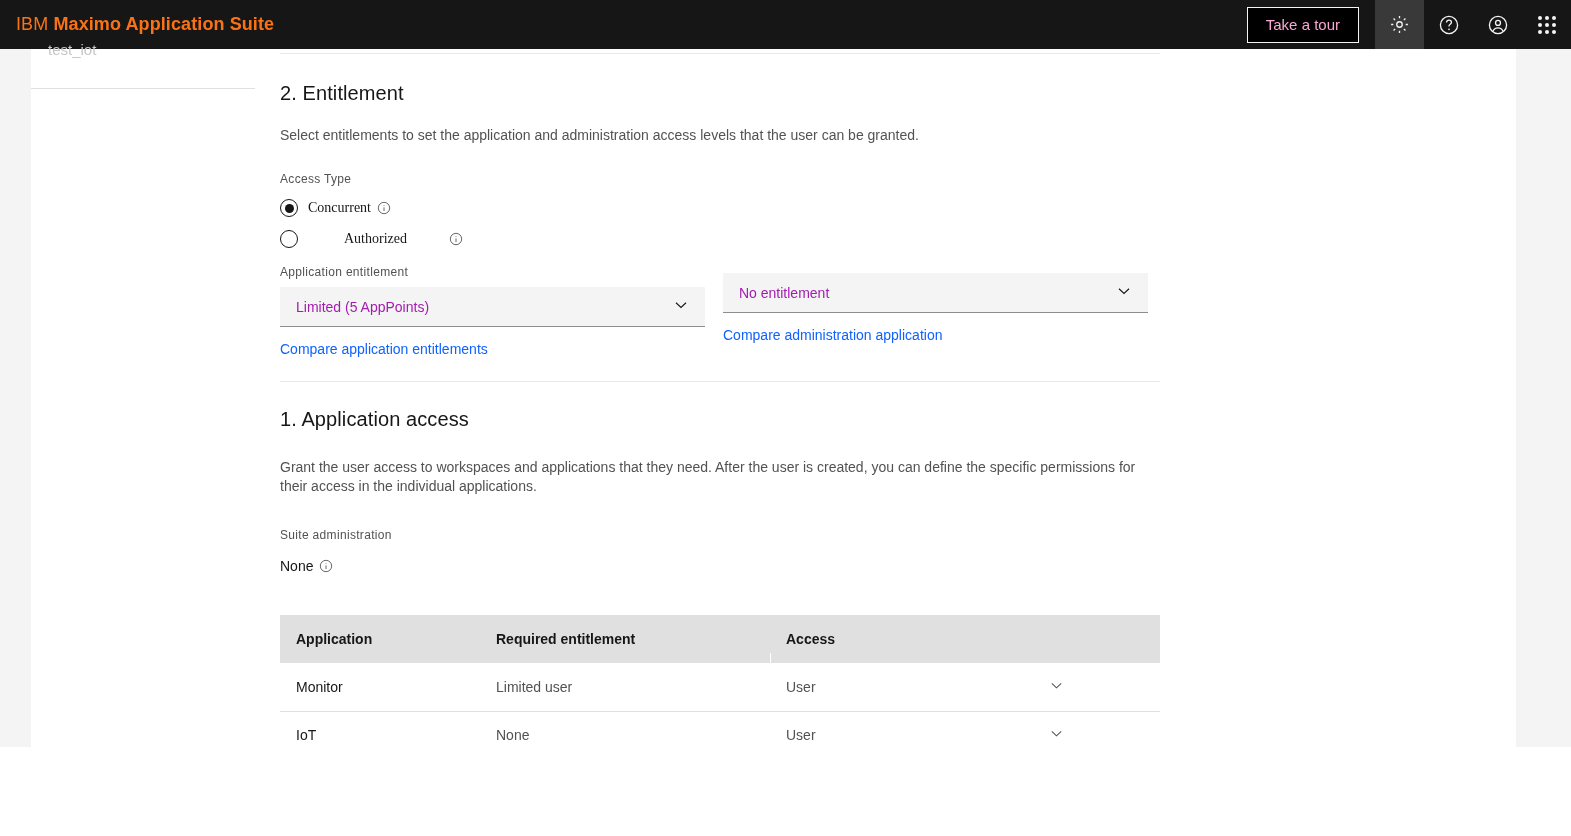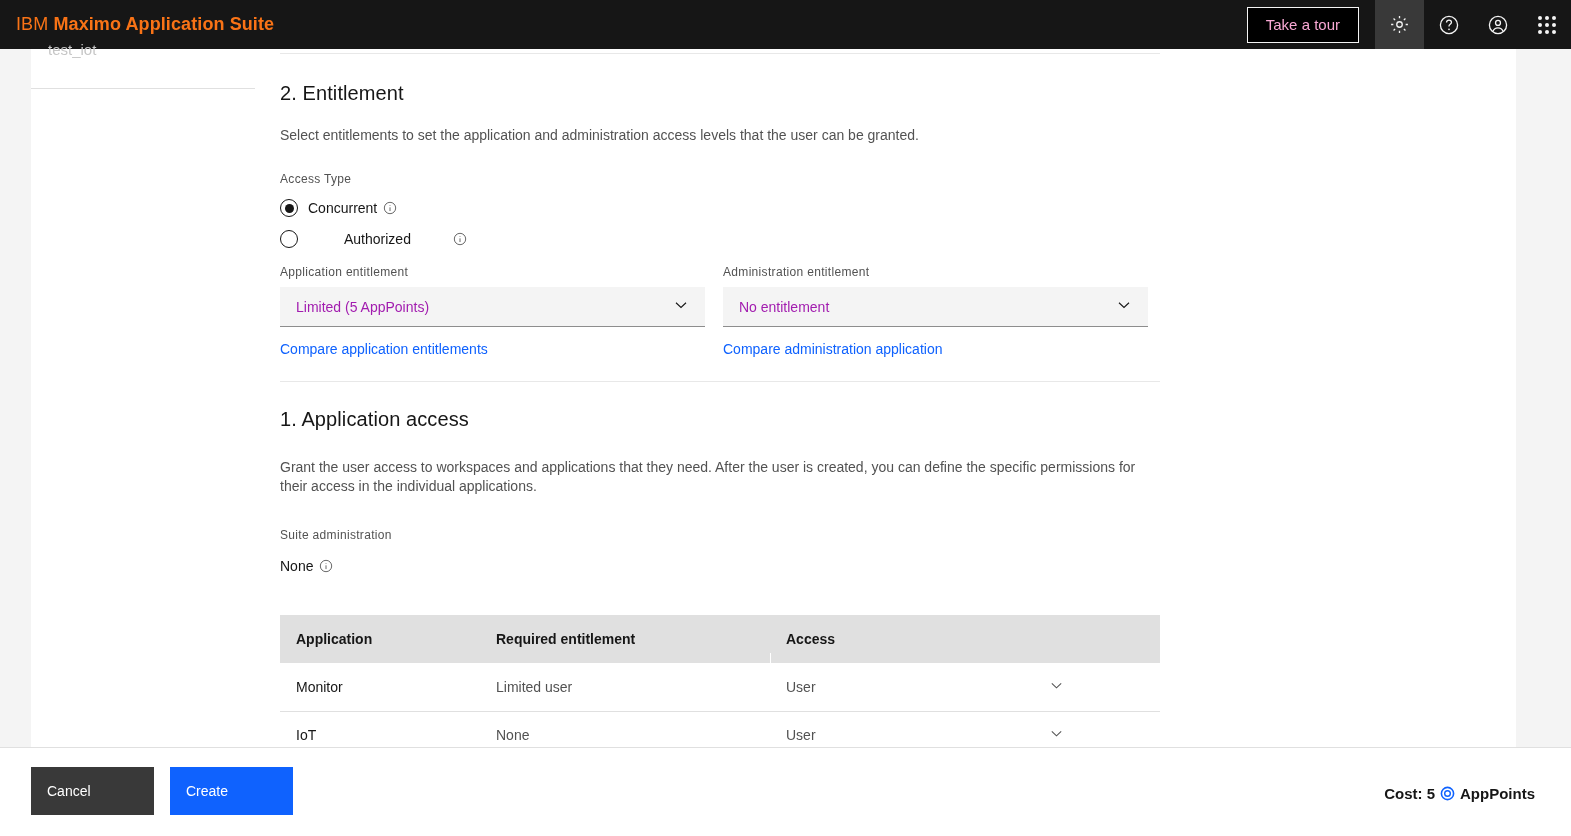--- a/index.html
+++ b/index.html
@@ -66,21 +66,21 @@
 
   .sec-title { font-size:20px; font-weight:400; color:#161616; letter-spacing:0.1px; }
   .sec-desc { font-size:14px; color:#525252; line-height:19px; }
   .field-label { font-size:12px; color:#525252; letter-spacing:0.32px; }
 
   
   .radio-row { display:flex; align-items:center; height:20px; }
   .radio { width:18px; height:18px; border:1px solid #161616; border-radius:50%;
     display:inline-flex; align-items:center; justify-content:center; flex:none; }
   .radio .dot { width:9px; height:9px; border-radius:50%; background:#161616; }
-  .radio-label { font-size:14px; color:#161616; margin-left:10px; }
+  .radio-label { font-size:14px; color:#161616; margin-left:10px;font-family:Liberation Serif, serif; }
   .info-ico { margin-left:6px; display:inline-flex; align-items:center; }
 
   
   .select-box {
     background:#f4f4f4; border-bottom:1px solid #8d8d8d; height:40px;
     display:flex; align-items:center; padding:0 16px; cursor:pointer;
   }
   .select-val { font-size:14px; color:#a21caf; }
   .select-chev { margin-left:auto; }
   .link { font-size:14px; color:#0f62fe; cursor:pointer; text-decoration:none; }
@@ -240,21 +240,20 @@
             <span class="select-chev">
               <svg width="16" height="16" viewBox="0 0 32 32" fill="none" stroke="#161616" stroke-width="2.2">
                 <path d="M6 11.5 L16 21 L26 11.5"></path>
               </svg>
             </span>
           </div>
           <a class="link" style="display:inline-block; margin-top:14px;">Compare application entitlements</a>
         </div>
 
         <div style="width:425px;">
-          <div class="field-label">Administration entitlement</div>
           <div class="select-box" style="margin-top:8px;">
             <span class="select-val">No entitlement</span>
             <span class="select-chev">
               <svg width="16" height="16" viewBox="0 0 32 32" fill="none" stroke="#161616" stroke-width="2.2">
                 <path d="M6 11.5 L16 21 L26 11.5"></path>
               </svg>
             </span>
           </div>
           <a class="link" style="display:inline-block; margin-top:14px;">Compare administration application</a>
         </div>
@@ -323,29 +322,14 @@
         </table>
       </div>
     </div>
 
     <div class="right-rail"></div>
     <div class="scrollbar-track">
       
     </div>
   </div>
 
-  <div class="footer">
-    <div class="footer-rule"></div>
-    <button class="btn btn-cancel">Cancel</button>
-    <button class="btn btn-create">Create</button>
-    <div class="cost">
-      <span>Cost: 5</span>
-      <span class="appoint-ico">
-        <svg width="15" height="15" viewBox="0 0 32 32">
-          <circle cx="16" cy="16" r="13" fill="none" stroke="#0f62fe" stroke-width="3.4"></circle>
-          <circle cx="16" cy="16" r="6" fill="none" stroke="#0f62fe" stroke-width="3"></circle>
-        </svg>
-      </span>
-      <span>AppPoints</span>
-    </div>
-  </div>
 
 </div>
 
 </body></html>

